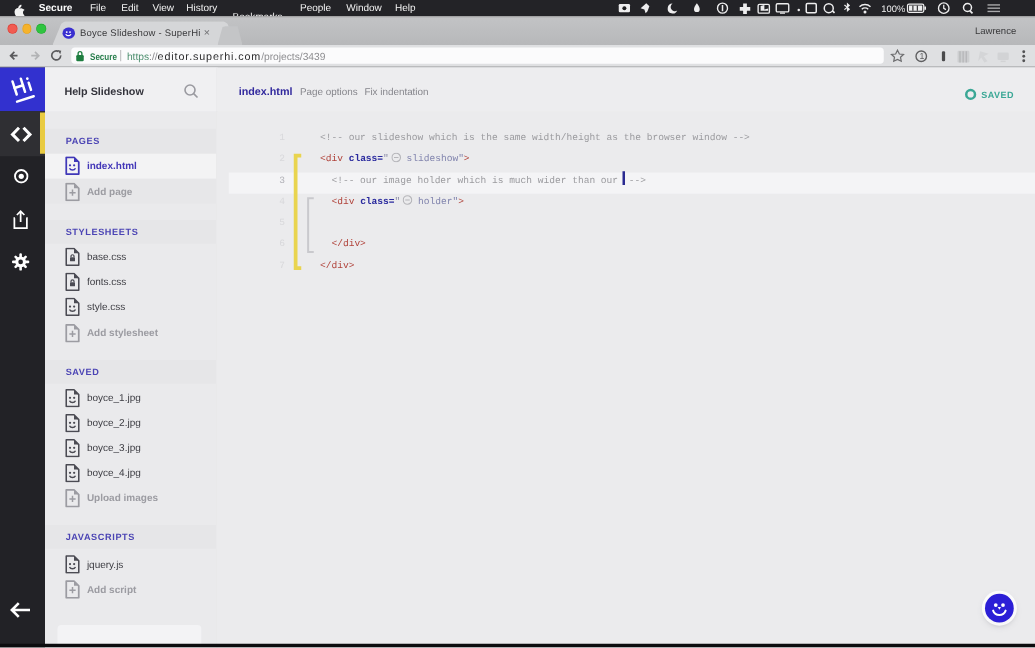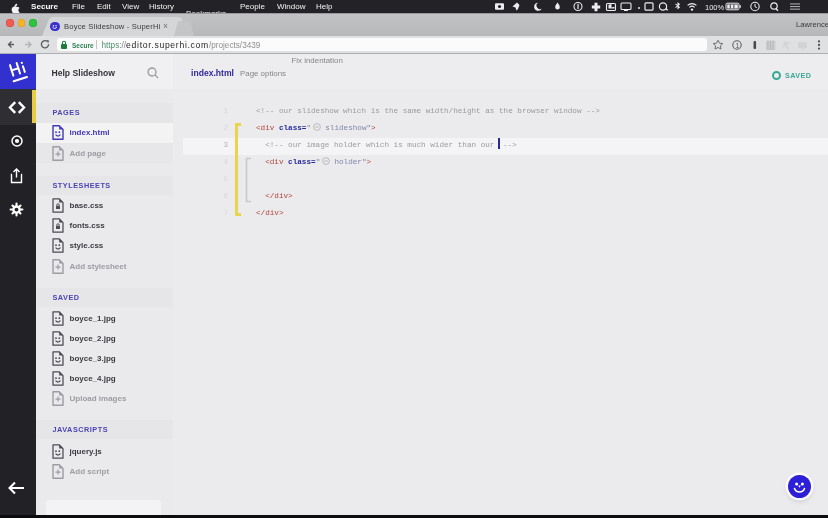--- a/index.html
+++ b/index.html
@@ -1,20 +1,20 @@
 <!DOCTYPE html>
 <html><head>
 <meta charset="utf-8">
 <style>
 html,body{margin:0;padding:0}
 body{width:828px;height:518px;position:relative;overflow:hidden;background:#ebebed;font-family:"Liberation Sans",sans-serif}
 .a{position:absolute}
 .mono{font-family:"Liberation Mono",monospace;font-size:7.65px;white-space:pre;line-height:17px;height:17px}
 .hdr{font-size:7.3px;font-weight:bold;letter-spacing:.5px;color:#4b44b4}
-.fname{font-size:8px;font-weight:bold;color:#3c3c42}
+.fname{font-size:8px;font-weight:normal;color:#3c3c42}
 .fadd{font-size:8px;font-weight:bold;color:#9c9ca2}
 .row{position:absolute;left:36px;width:137px;height:20px;display:flex;align-items:center}
 .row svg{margin-left:15.5px;margin-right:6px;flex:none}
 </style>
 </head>
 <body>
 
 <div class="a" style="left:0;top:0;width:828px;height:13px;background:#232327"></div>
 <svg class="a" style="left:9.5px;top:1.6px" width="10" height="11" viewBox="0 0 9 10">
     <path fill="#f2f2f2" d="M4.6 2.6c.5-.7 1.3-.9 1.9-.9.1.7-.2 1.3-.6 1.8-.4.5-1.1.9-1.8.8-.1-.6.2-1.3.5-1.7zM6.8 4.5c.9 0 1.6.5 1.9 1-.8.5-1.2 1.1-1.1 2 0 .9.5 1.5 1.1 1.8-.3.7-.9 1.5-1.6 1.5-.6 0-.9-.4-1.6-.4s-1 .4-1.6.4c-.8 0-1.6-1-2-1.9C1.2 7.6 1.3 5.6 2.3 4.7c.5-.4 1.1-.7 1.7-.7.6 0 1.1.4 1.5.4.3 0 .8-.2 1.3-.1z"></path>
@@ -81,21 +81,21 @@
 <div class="a" style="left:174px;top:20.5px;width:20px;height:15.5px;background:#c4c5c7;clip-path:polygon(0 100%,4px 1px,7px 0,16px 0,20px 100%)"></div>
 
 <div class="a" style="left:50.3px;top:22px;width:9.4px;height:9.4px;border-radius:50%;background:#3a2fd0"></div>
 <svg class="a" style="left:50.3px;top:22px" width="9.4" height="9.4" viewBox="0 0 10 10">
     <circle cx="3.6" cy="3.9" r=".8" fill="#fff"></circle>
     <circle cx="6.4" cy="3.9" r=".8" fill="#fff"></circle>
     <path d="M3 6a2.6 2.6 0 0 0 4 0" stroke="#fff" stroke-width="1" fill="none" stroke-linecap="round"></path>
   </svg>
 <div class="a" style="left:64px;top:22px;font-size:7.6px;letter-spacing:.18px;color:#3a3a3c">Boyce Slideshow - SuperHi</div>
 <div class="a" style="left:163px;top:21.3px;font-size:8.5px;color:#707072">×</div>
-<div class="a" style="left:796px;top:19.5px;font-size:7.6px;color:#3a3a3c">Lawrence</div>
+<div class="a" style="left:780px;top:19.5px;font-size:7.6px;color:#3a3a3c">Lawrence</div>
 
 <div class="a" style="left:0;top:36px;width:828px;height:17px;background:#dfe0e2;border-bottom:1px solid #aeafb1"></div>
 <svg class="a" style="left:6px;top:39px" width="48" height="11" viewBox="0 0 48 11">
 <path d="M8 5.5H2.5 M5.5 2.5L2.5 5.5l3 3" stroke="#5a5a5c" stroke-width="1.4" fill="none"></path>
 <path d="M19 5.5h5.5 M22 2.5l3 3-3 3" stroke="#b2b3b5" stroke-width="1.4" fill="none"></path>
 <path d="M40.8 2.2a3.6 3.6 0 1 0 1.8 3.1" stroke="#5a5a5c" stroke-width="1.3" fill="none"></path>
     <path d="M40 1l3 .5-.8 2.8z" fill="#5a5a5c"></path>
 </svg>
 <div class="a" style="left:57px;top:37.8px;width:650px;height:13.6px;background:#fbfbfc;border-radius:3px"></div>
 <svg class="a" style="left:59.5px;top:40px" width="8" height="10" viewBox="0 0 8 10">
@@ -341,21 +341,21 @@
       <path d="M6 5.6v5M3.5 8.1h5" stroke="#9c9ca2" stroke-width="1.2"></path>
     </svg>
 <span class="fadd">Add script</span>
   </div>
 
 <div class="a" style="left:46px;top:500px;width:115px;height:18px;background:#f3f3f5;border-radius:3px"></div>
 
 <div class="a" style="left:173px;top:54px;width:655px;height:35px;background:#ededef"></div>
 <div class="a" style="left:191px;top:68px;font-size:8.6px;font-weight:bold;color:#31289d">index.html</div>
 <div class="a" style="left:240px;top:68.5px;font-size:7.9px;color:#85858b">Page options</div>
-<div class="a" style="left:291.5px;top:56px;font-size:7.9px;color:#85858b">Fix indentation</div>
+<div class="a" style="left:291.5px;top:69px;font-size:7.9px;color:#85858b">Fix indentation</div>
 <div class="a" style="left:772px;top:70.5px;width:9px;height:9px;border-radius:50%;border:2.4px solid #3aa795;box-sizing:border-box"></div>
 <div class="a" style="left:785px;top:71px;font-size:7.2px;font-weight:bold;letter-spacing:.4px;color:#3aa795">SAVED</div>
 
 <div class="a" style="left:173px;top:89px;width:655px;height:426px;background:#ebebed"></div>
 <div class="a" style="left:183px;top:137.5px;width:645px;height:17px;background:#f4f4f6"></div>
 
 <div class="a mono" style="left:218px;top:102.5px;width:10px;text-align:right;color:#d8d8db">1</div>
 <div class="a mono" style="left:218px;top:119.5px;width:10px;text-align:right;color:#d8d8db">2</div>
 <div class="a mono" style="left:218px;top:136.5px;width:10px;text-align:right;color:#b2b2b8">3</div>
 <div class="a mono" style="left:218px;top:153.5px;width:10px;text-align:right;color:#d8d8db">4</div>

